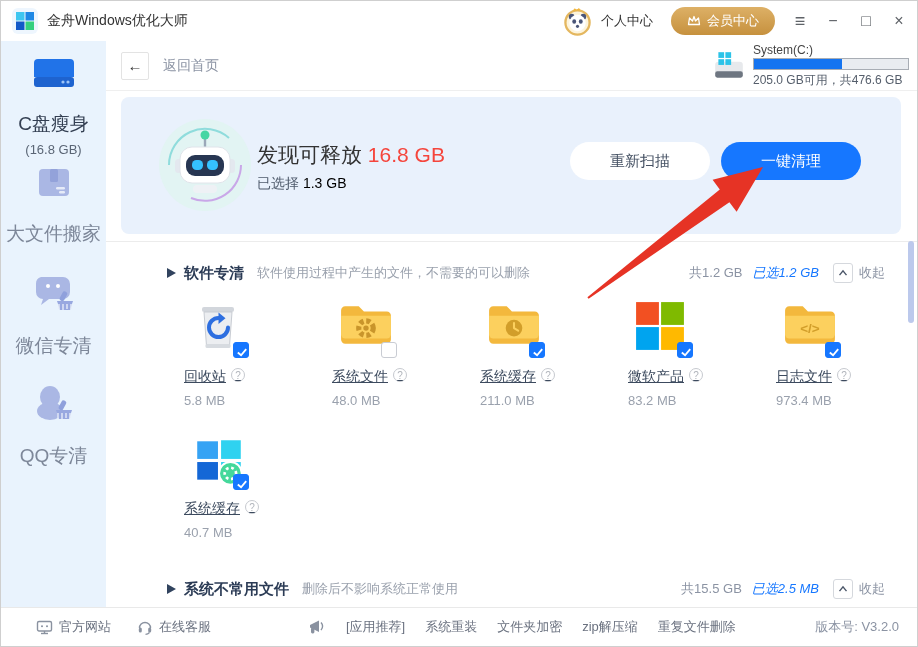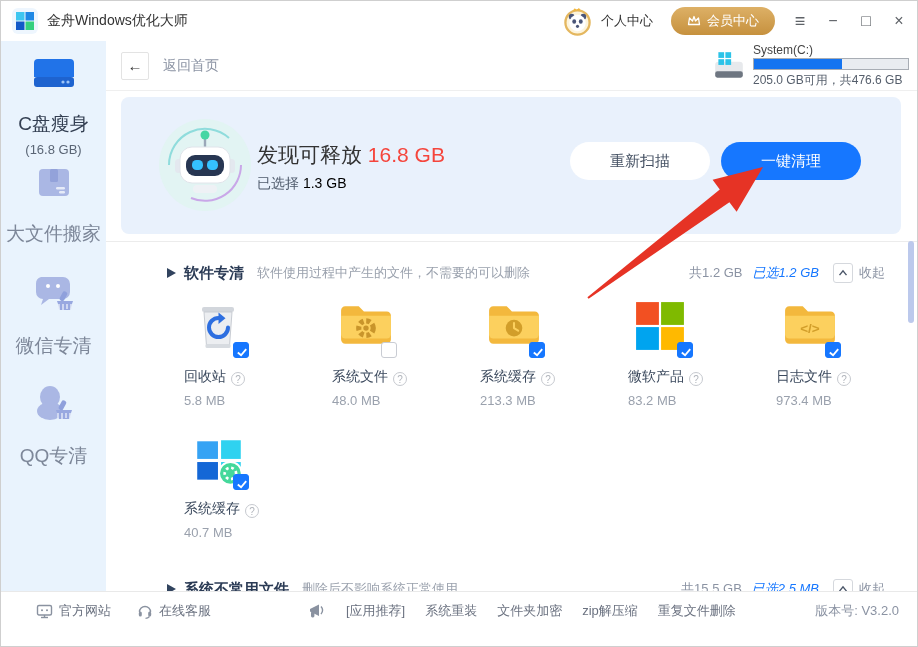--- a/index.html
+++ b/index.html
@@ -64,27 +64,27 @@
                   display:flex; align-items:center; justify-content:center; cursor:pointer; }
   .collapse-lbl { font-size:13px; color:#8b93a3; margin-left:6px; cursor:pointer; }
 
   .cell { position:absolute; width:148px; height:128px; }
   .cell .icon-wrap { position:relative; width:54px; height:54px; margin-left:24px; }
   .checkbox { position:absolute; right:-4px; bottom:-3px; width:16px; height:16px; border-radius:3px;
               background:#fff; border:1px solid #c9ccd3; cursor:pointer; }
   .checkbox svg { display:none; position:absolute; left:1px; top:2px; }
   .checkbox.on { background:#1677ff; border-color:#1677ff; }
   .checkbox.on svg { display:block; }
-  .cell .name-row { margin:13px 0 0 17px; display:flex; align-items:flex-end; font-size:14px; color:#3c4a5e; }
+  .cell .name-row { margin:13px 0 0 17px; display:flex; align-items:flex-start; font-size:14px; color:#3c4a5e;text-decoration:underline; }
   .help { width:14px; height:14px; border-radius:50%; border:1px solid #c6c9cf; color:#b0b4bb; font-size:10px;
           display:inline-flex; align-items:center; justify-content:center; margin-left:5px; cursor:pointer; }
   .cell .size { margin:7px 0 0 17px; font-size:13px; color:#9aa1ad; }
 
   
-  .footer { position:absolute; left:0; bottom:0; width:100%; height:55px; background:#fff; border-top:1px solid #e9e9e9; }
+  .footer { position:absolute; left:0; bottom:0; width:100%; height:39px; background:#fff; border-top:1px solid #e9e9e9; }
   .foot-left { position:absolute; left:35px; top:0; height:38px; display:flex; align-items:center; gap:26px; }
   .foot-item { display:flex; align-items:center; gap:6px; font-size:13px; color:#6b7280; cursor:pointer; }
   .foot-center { position:absolute; left:306px; top:0; height:38px; display:flex; align-items:center; gap:20px; font-size:13px; color:#6b7280; }
   .foot-center .link { cursor:pointer; }
   .version { position:absolute; right:18px; top:0; height:38px; display:flex; align-items:center; font-size:13px; color:#8b93a3; }
 
   .scroll-thumb { position:absolute; right:3px; top:240px; width:6px; height:82px; background:#bcc9ec; border-radius:3px; cursor:pointer; }
   .arrow-overlay { position:absolute; left:0; top:0; pointer-events:none; z-index:50; }
 </style>
 </head>
@@ -294,21 +294,21 @@
         <span class="checkbox on">
           <svg width="14" height="14" viewBox="0 0 15 15">
               <polyline points="3,8 6.5,11 12,4.5" fill="none" stroke="#fff" stroke-width="2"></polyline>
             </svg>
         </span>
       </div>
       <div class="name-row">
           <span>系统缓存</span>
           <span class="help">?</span>
         </div>
-      <div class="size">213.3 MB</div>
+      <div class="size">211.0 MB</div>
     </div>
 
     <div class="cell" style="left:505px; top:210px">
       <div class="icon-wrap">
         <svg width="50" height="50" viewBox="0 0 46 46">
           <rect x="1" y="1" width="21" height="21" fill="#f25022"></rect>
           <rect x="24" y="1" width="21" height="21" fill="#7fba00"></rect>
           <rect x="1" y="24" width="21" height="21" fill="#00a4ef"></rect>
           <rect x="24" y="24" width="21" height="21" fill="#ffb900"></rect>
         </svg>

